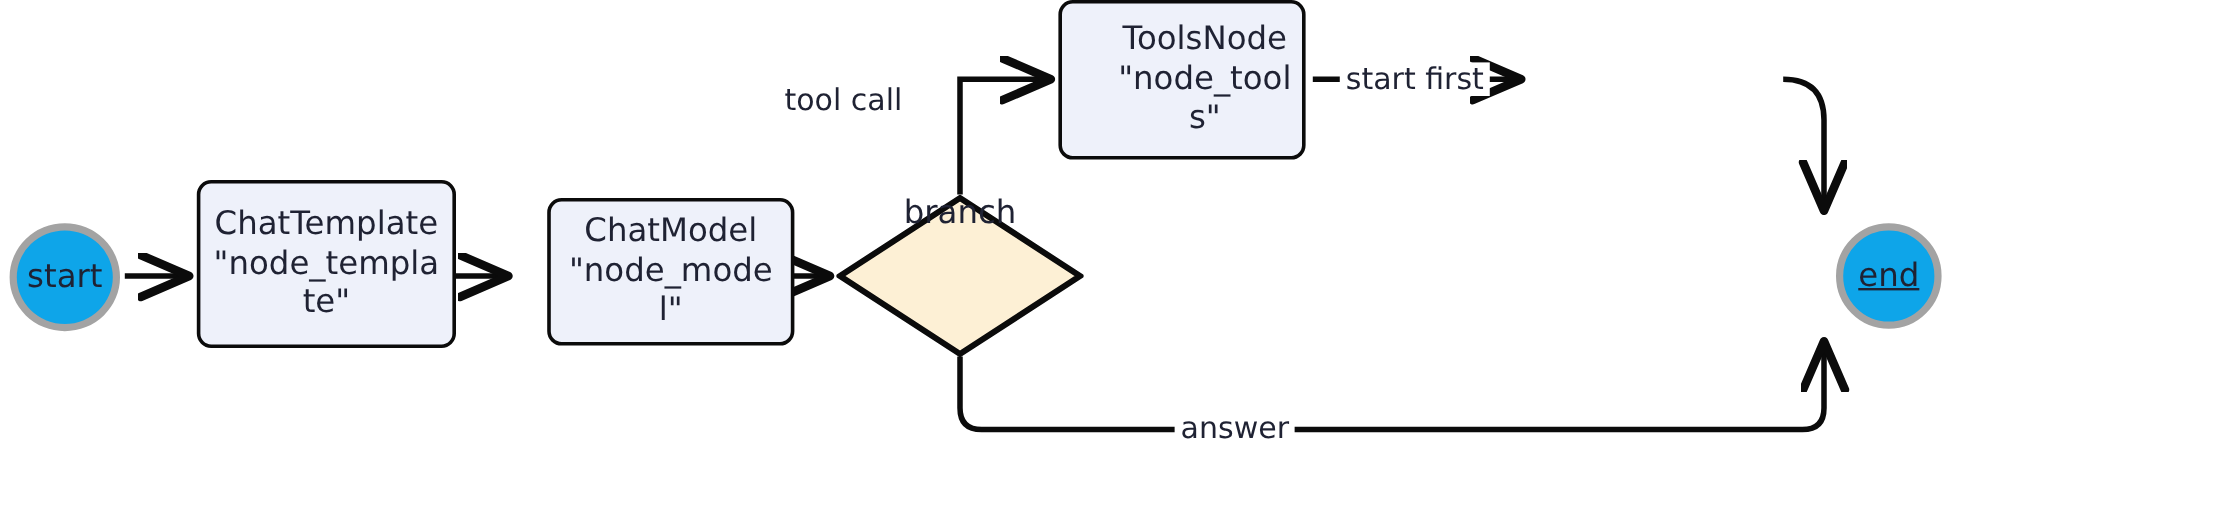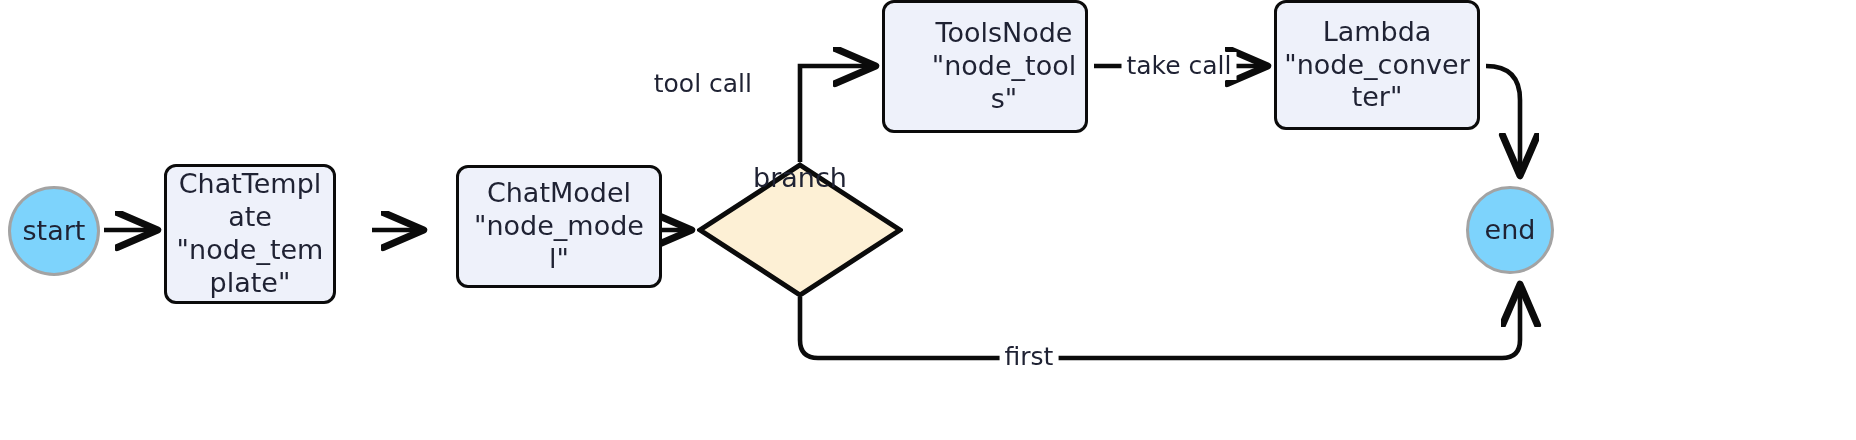--- a/index.html
+++ b/index.html
@@ -28,23 +28,23 @@
     display:flex;
     align-items:center;
     justify-content:center;
     text-align:center;
     color:#1f2233;
     line-height:1.22;
     white-space:pre-wrap;
     word-break:break-all;
   }
   .terminal{
-    border:3px solid #a3a3a3;
+    border:6px solid #a3a3a3;
     border-radius:50%;
-    background:#7dd3fc;
+    background:#0ea5e9;
     font-size:27px;
   }
   .process{
     border:3px solid #0b0b0b;
     border-radius:12px;
     background:#eef1fa;
     font-size:27px;
     padding:4px 6px;
   }
   .decision-wrap{
@@ -102,21 +102,21 @@
       <path d="M1486,66 Q1520,66 1520,100 L1520,172" marker-end="url(#arrow)"></path>
 
       <path d="M800,297 L800,340 Q800,358 818,358 L1502,358 Q1520,358 1520,340 L1520,288" marker-end="url(#arrow)"></path>
     </g>
   </svg>
 
   <div class="node terminal" style="left:8px; top:186px; width:92px; height:90px;">
     <span>start</span>
   </div>
 
-  <div class="node process" style="left:164px; top:164px; width:172px; height:140px;">
+  <div class="node process" style="left:164px; top:150px; width:216px; height:140px;">
     <span>ChatTemplate
 "node_template"</span>
   </div>
 
   <div class="node process" style="left:456px; top:165px; width:206px; height:123px;">
     <span>ChatModel
 "node_model"</span>
   </div>
 
   <div class="decision-wrap" style="left:697px; top:162px; width:206px; height:136px;">
@@ -124,34 +124,30 @@
       <polygon points="103,3 203,68 103,133 3,68" fill="#fdf0d5" stroke="#0b0b0b" stroke-width="5" stroke-linejoin="miter"></polygon>
     </svg>
     <span class="decision-label">branch</span>
   </div>
 
   <div class="node process" style="left:882px; top:0px; width:206px; height:133px;padding-left:44px;">
     <span>ToolsNode
 "node_tools"</span>
   </div>
 
-  <div class="node process" style="left:1274px; top:0px; width:206px; height:130px;">
-    <span>Lambda
-"node_converter"</span>
-  </div>
 
-  <div class="node terminal" style="left:1466px; top:186px; width:88px; height:88px;">
+  <div class="node terminal" style="left:1530px; top:186px; width:88px; height:88px;text-decoration:underline;">
     <span>end</span>
   </div>
 
   <div class="edge-label" style="left:757px; top:70px; transform:translateX(-100%);">
     <span>tool call</span>
   </div>
 
   <div class="edge-label" style="left:1179px; top:52px; transform:translateX(-50%);">
-    <span>take call</span>
+    <span>start first</span>
   </div>
 
   <div class="edge-label" style="left:1029px; top:343px; transform:translateX(-50%);">
-    <span>first</span>
+    <span>answer</span>
   </div>
 
 </div>
 
 </body></html>

